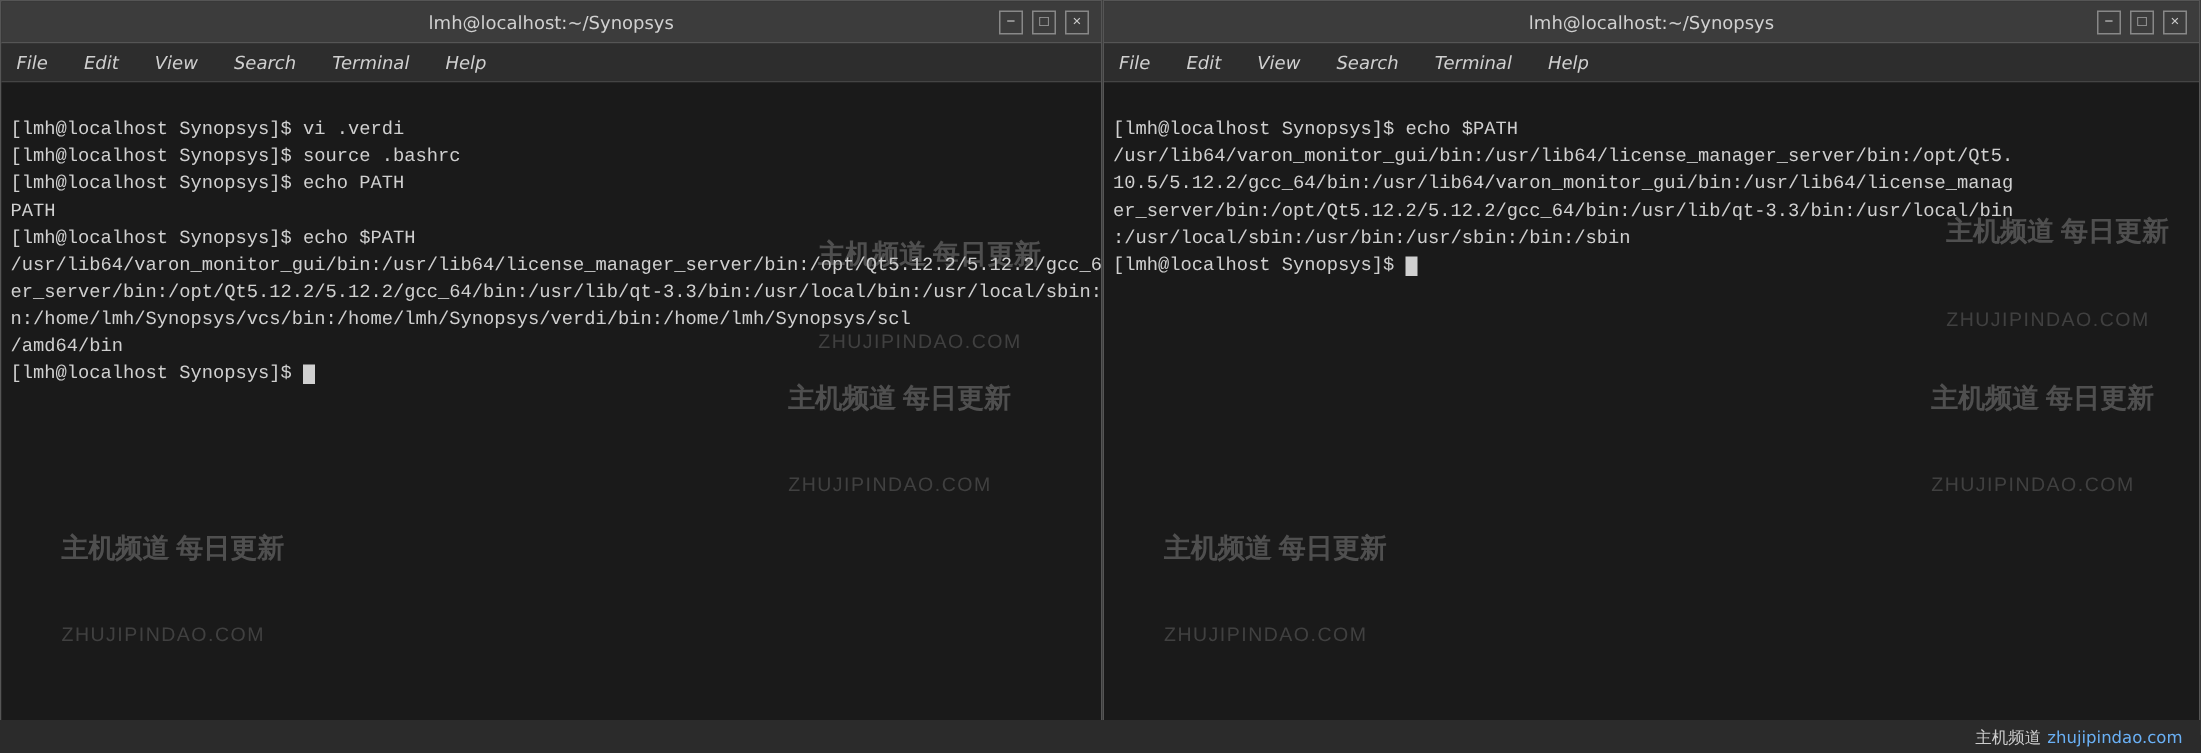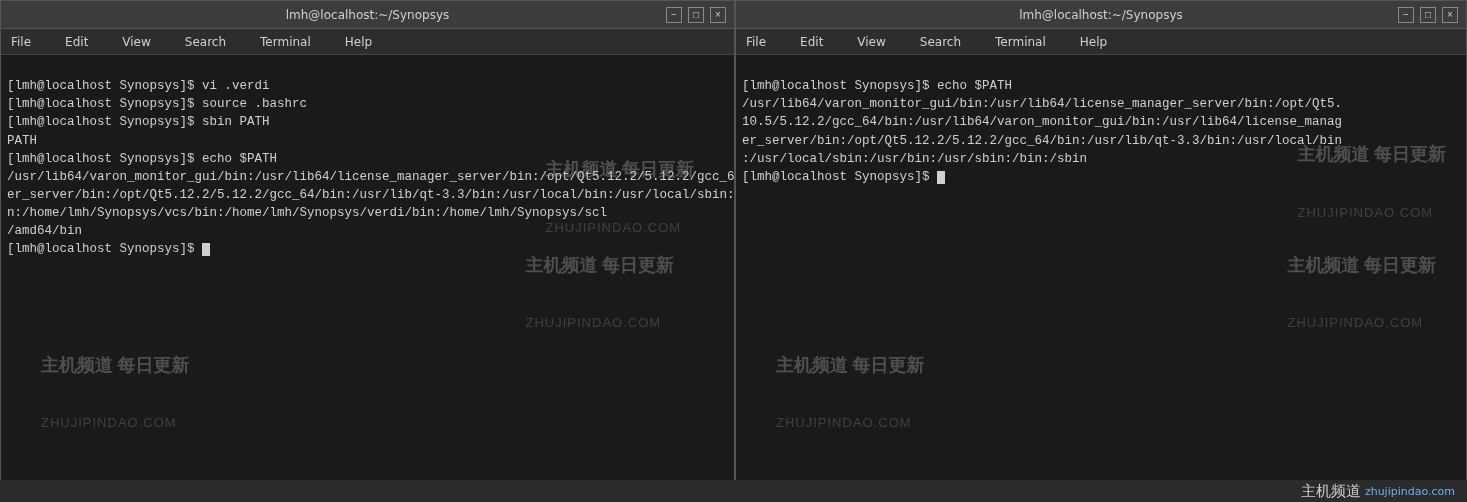--- a/index.html
+++ b/index.html
@@ -86,21 +86,22 @@
 
     
     .menu-bar {
       display: flex;
       align-items: center;
       background: #2d2d2d;
       padding: 2px 4px;
       height: 26px;
       border-bottom: 1px solid #444;
       flex-shrink: 0;
-      gap: 22px;
+      gap: 12px;
+      font-style: italic;
     }
 
     .menu-item {
       color: #d0d0d0;
       font-family: 'DejaVu Sans', Arial, sans-serif;
       font-size: 12px;
       padding: 2px 6px;
       cursor: pointer;
     }
 
@@ -160,21 +161,21 @@
       background: #2b2b2b;
       display: flex;
       align-items: center;
       justify-content: flex-end;
       padding-right: 12px;
     }
 
     .bottom-bar-text {
       color: #ccc;
       font-family: Liberation Mono, monospace;
-      font-size: 15px;
+      font-size: 11px;
     }
 
     .bottom-bar-link {
       color: #6ab0f5;
       font-family: 'DejaVu Sans', Arial, sans-serif;
       font-size: 11px;
       margin-left: 4px;
     }
   </style>
 </head>
@@ -196,21 +197,21 @@
       <span class="menu-item">File</span>
       <span class="menu-item">Edit</span>
       <span class="menu-item">View</span>
       <span class="menu-item">Search</span>
       <span class="menu-item">Terminal</span>
       <span class="menu-item">Help</span>
     </div>
     <div class="terminal-content">
 <span>[lmh@localhost Synopsys]$ vi .verdi</span>
 <span>[lmh@localhost Synopsys]$ source .bashrc</span>
-<span>[lmh@localhost Synopsys]$ sbin PATH</span>
+<span>[lmh@localhost Synopsys]$ echo PATH</span>
 <span>PATH</span>
 <span>[lmh@localhost Synopsys]$ echo $PATH</span>
 <span>/usr/lib64/varon_monitor_gui/bin:/usr/lib64/license_manager_server/bin:/opt/Qt5.12.2/5.12.2/gcc_64/bin:/usr/lib64/varon_monitor_gui/bin:/usr/lib64/license_manag</span>
 <span>er_server/bin:/opt/Qt5.12.2/5.12.2/gcc_64/bin:/usr/lib/qt-3.3/bin:/usr/local/bin:/usr/local/sbin:/usr/bin:/usr/sbin:/bin:/sbin:/home/lmh/Synopsys/vcs/gui/dve/bi</span>
 <span>n:/home/lmh/Synopsys/vcs/bin:/home/lmh/Synopsys/verdi/bin:/home/lmh/Synopsys/scl</span>
 <span class="underline-red">/amd64/bin</span>
 <span>[lmh@localhost Synopsys]$ <span class="cursor-blink"></span></span>
 
       
       <div class="watermark" style="top:65px; right:40px;">

